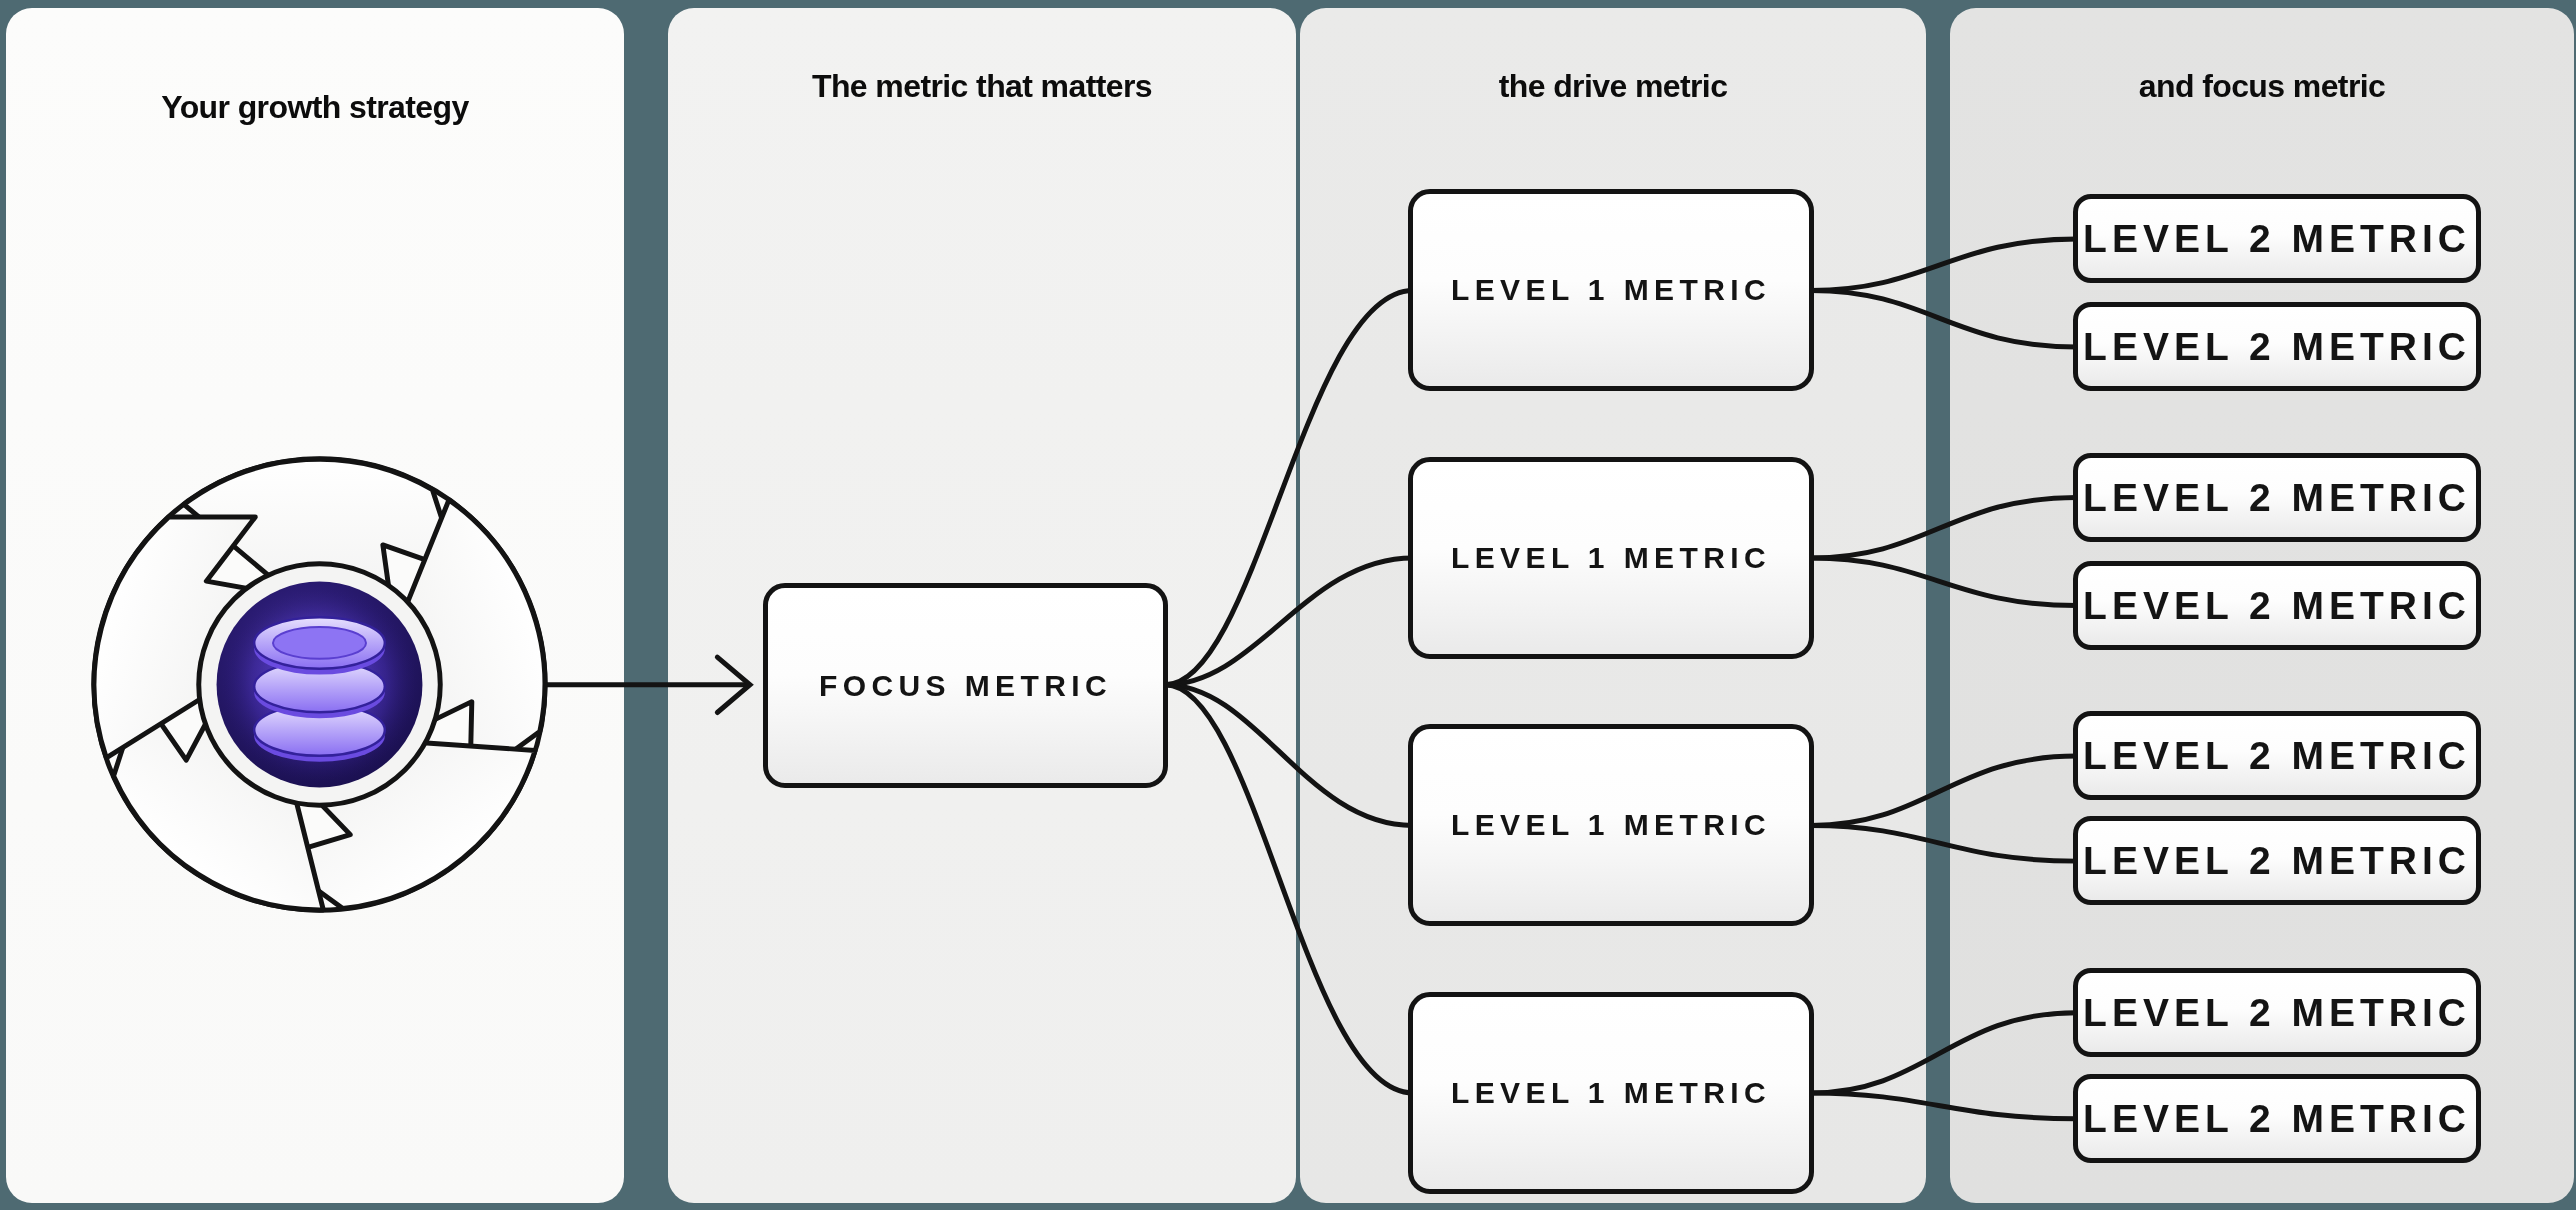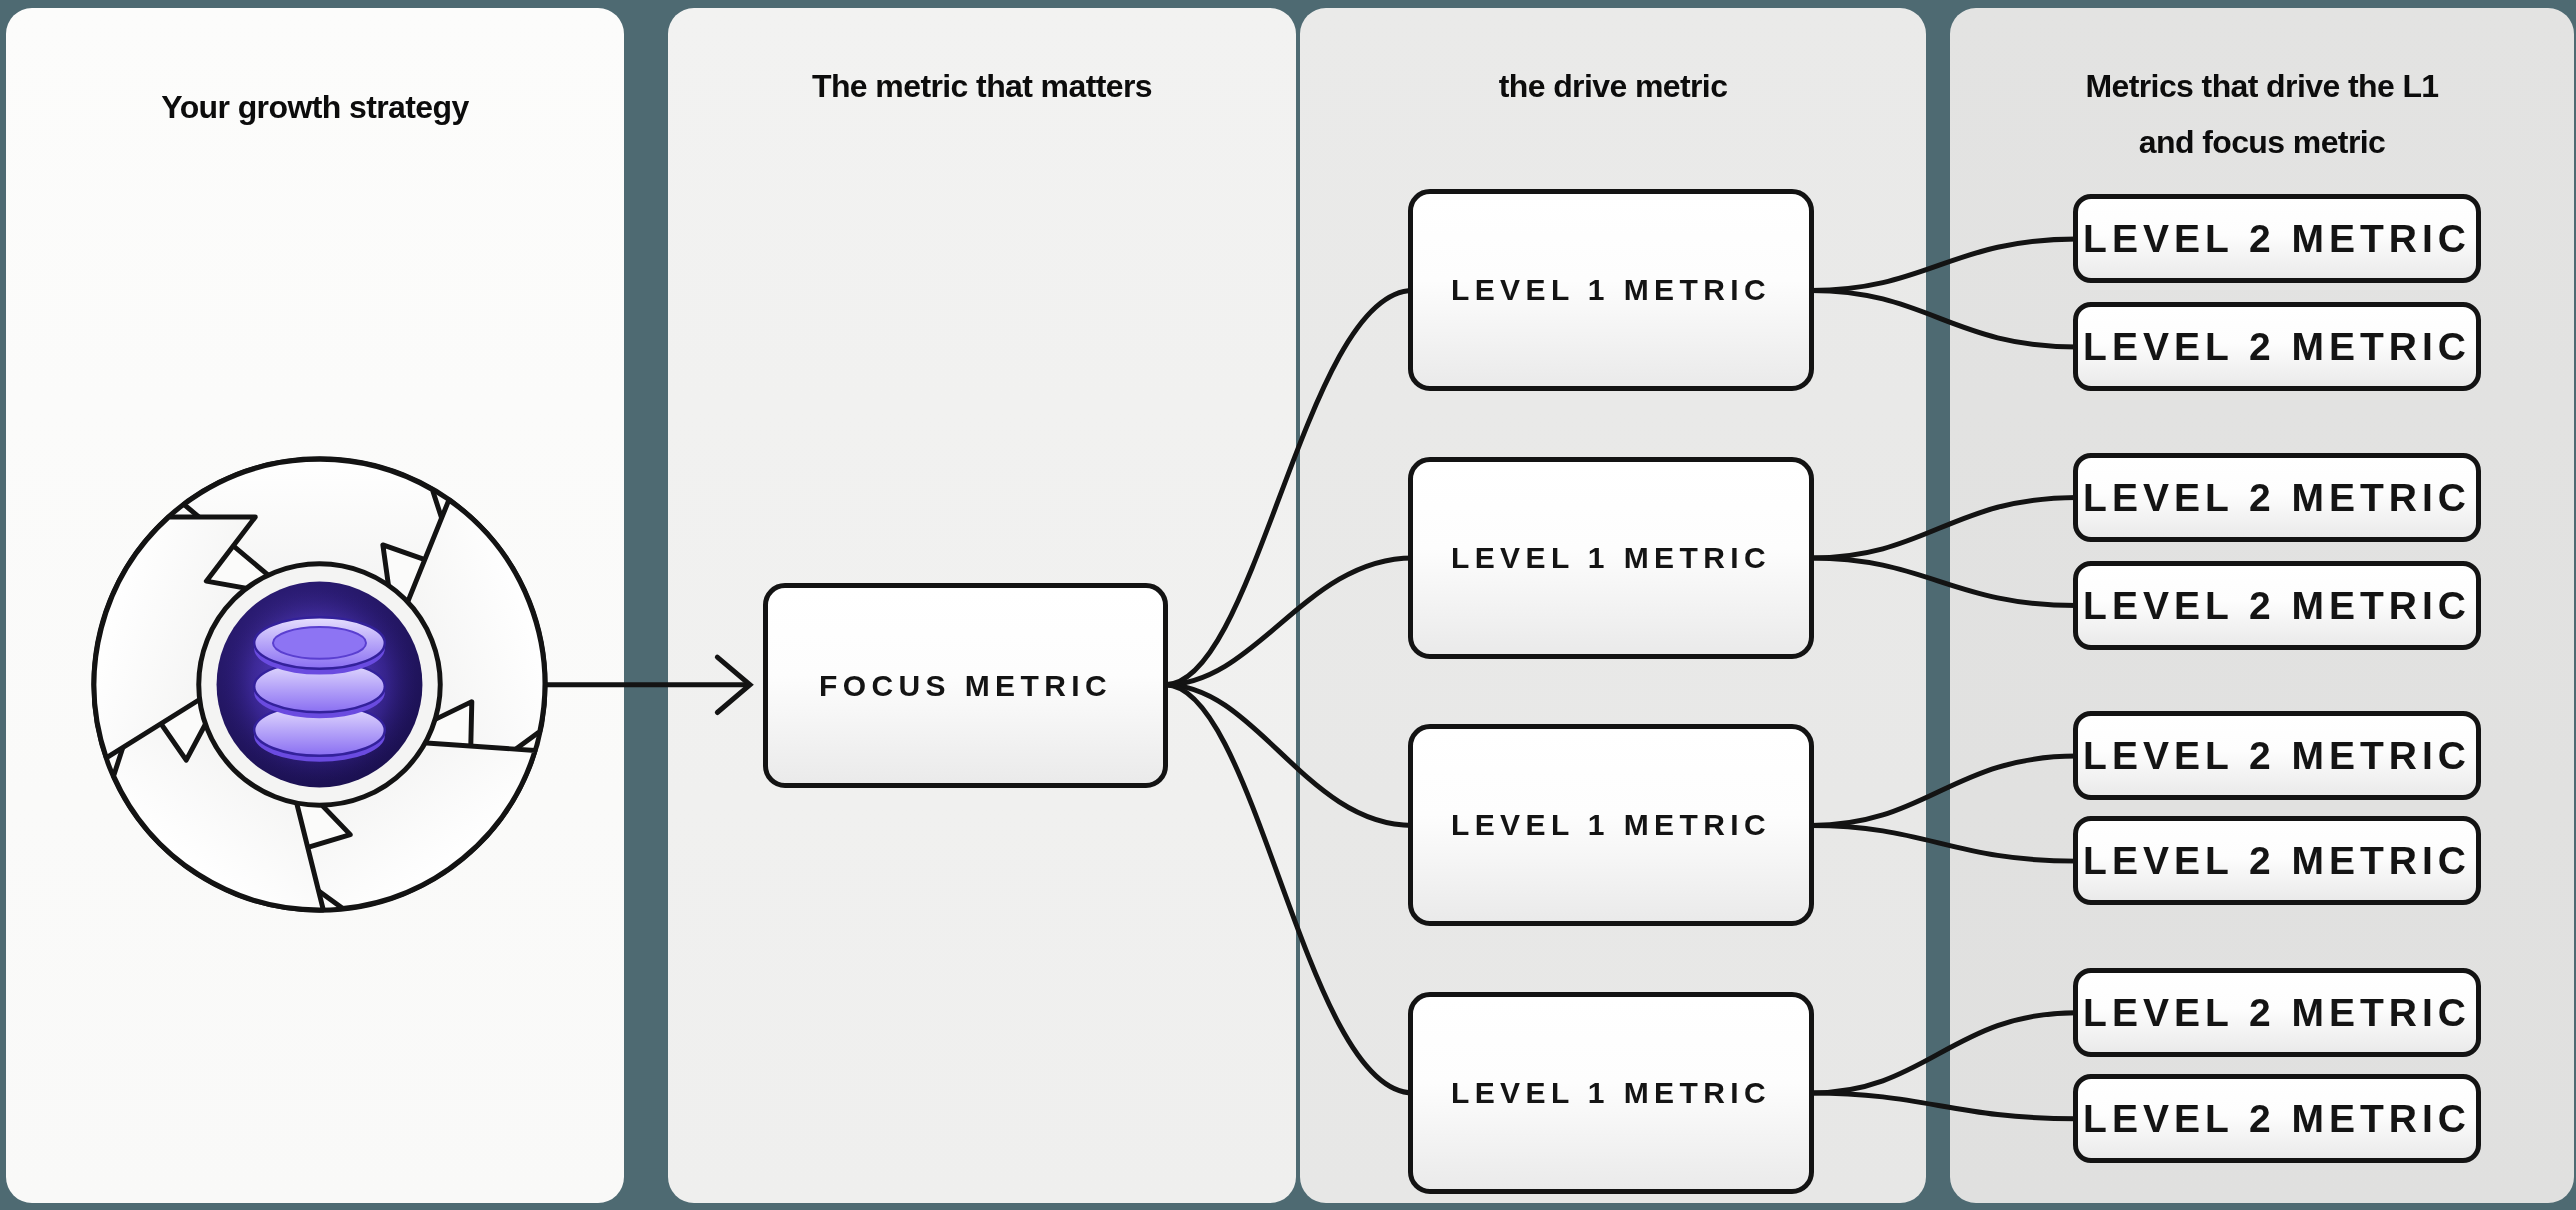--- a/index.html
+++ b/index.html
@@ -152,21 +152,20 @@
 </div>
 
 <div class="panel panel-3">
   <div class="panel-title">
     <span>the drive metric</span>
   </div>
 </div>
 
 <div class="panel panel-4">
   <div class="panel-title">
-    <span>Metrics that drive the L1</span>
     <span>and focus metric</span>
   </div>
 </div>
 
 <svg class="connectors" viewBox="0 0 2600 1222" width="2576" height="1211">
   <g fill="none" stroke="#131313" stroke-width="5" stroke-linecap="round">
 
     <path d="M 546 691 L 752 691"></path>
     <path d="M 724 663 L 757 691 L 724 719"></path>
 

